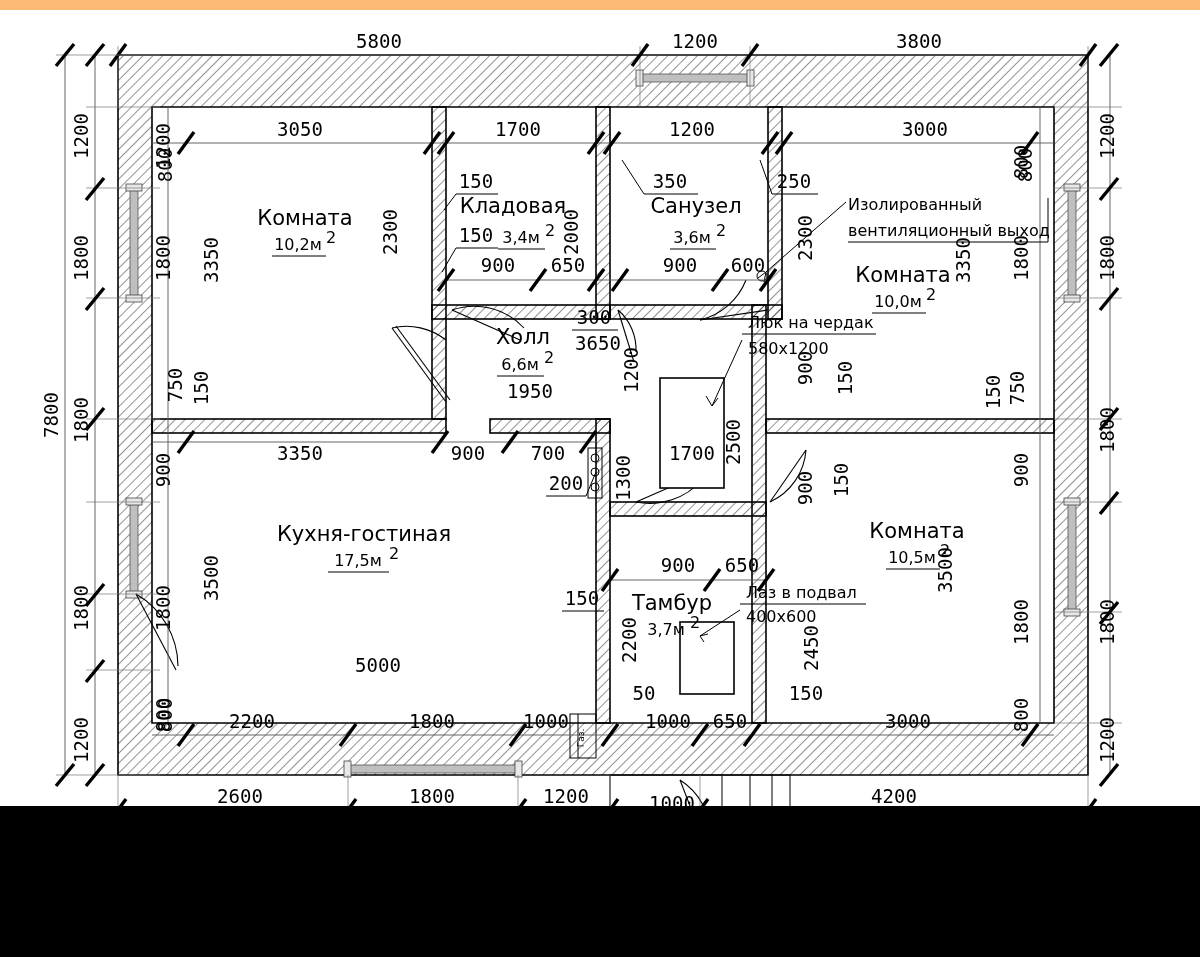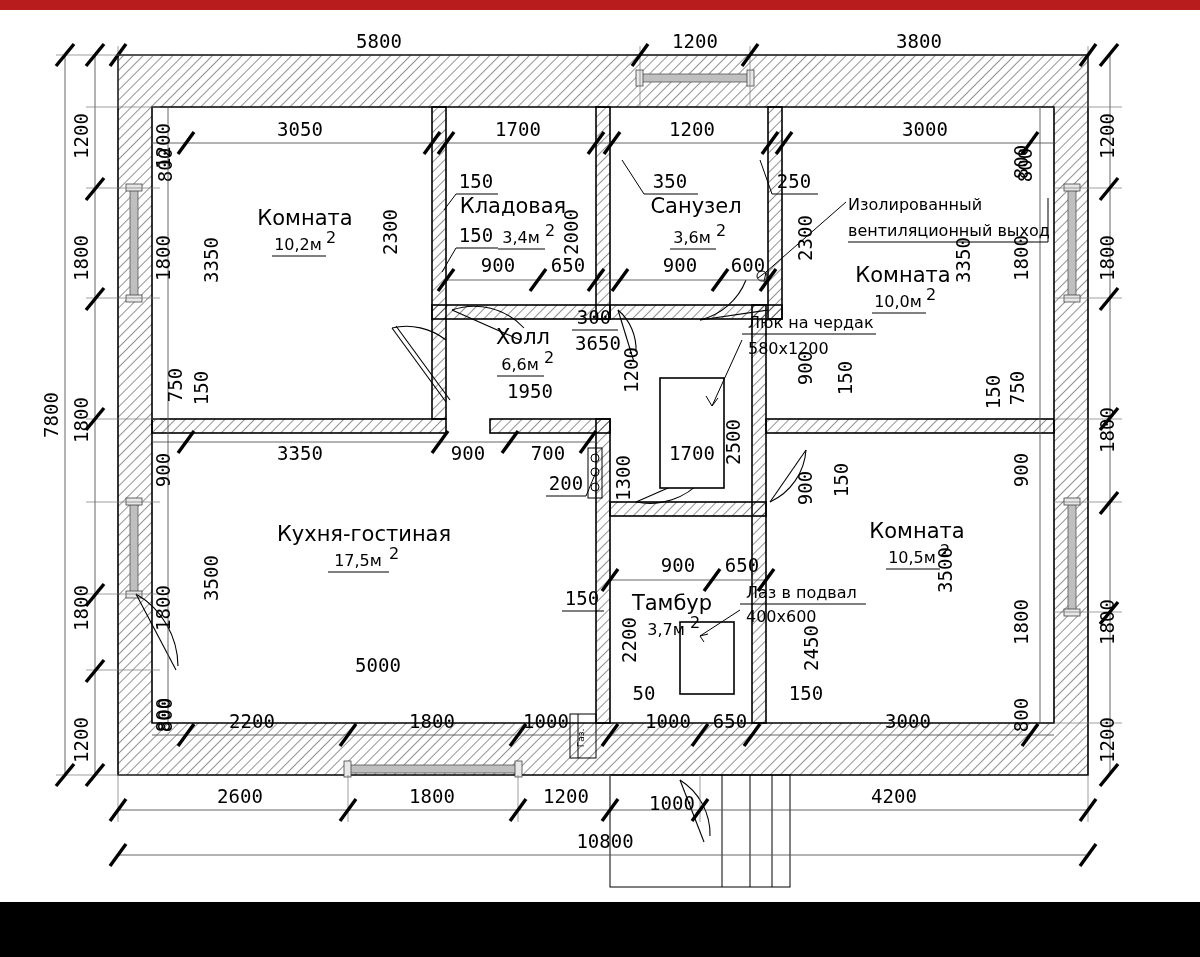--- a/index.html
+++ b/index.html
@@ -1,17 +1,17 @@
 <!DOCTYPE html>
 <html><head>
 <meta charset="utf-8">
 <style>
   html,body{margin:0;padding:0;background:#000;}
   body{width:1200px;height:957px;font-family:"DejaVu Sans",sans-serif;}
-  #canvas{position:relative;width:1200px;height:902px;background:#b91c1c;overflow:hidden;}
+  #canvas{position:relative;width:1200px;height:806px;background:#fdba74;overflow:hidden;}
   #sheet{position:absolute;left:0;top:10px;width:1200px;height:913px;background:#ffffff;}
   svg{display:block;}
   .dimtxt{font-family:"DejaVu Sans Mono","DejaVu Sans",monospace;font-size:19px;fill:#000;letter-spacing:0px;}
   .roomname{font-family:"DejaVu Sans",sans-serif;font-size:21px;fill:#000;}
   .roomarea{font-family:"DejaVu Sans",sans-serif;font-size:16px;fill:#000;}
   .note{font-family:"DejaVu Sans",sans-serif;font-size:16px;fill:#000;}
   .tiny{font-family:"DejaVu Sans",sans-serif;font-size:9px;fill:#000;}
   .wall{fill:url(#hatch);stroke:#000;stroke-width:1.6;}
   .dimline{stroke:#555;stroke-width:0.9;fill:none;}
   .extline{stroke:#777;stroke-width:0.7;fill:none;}

